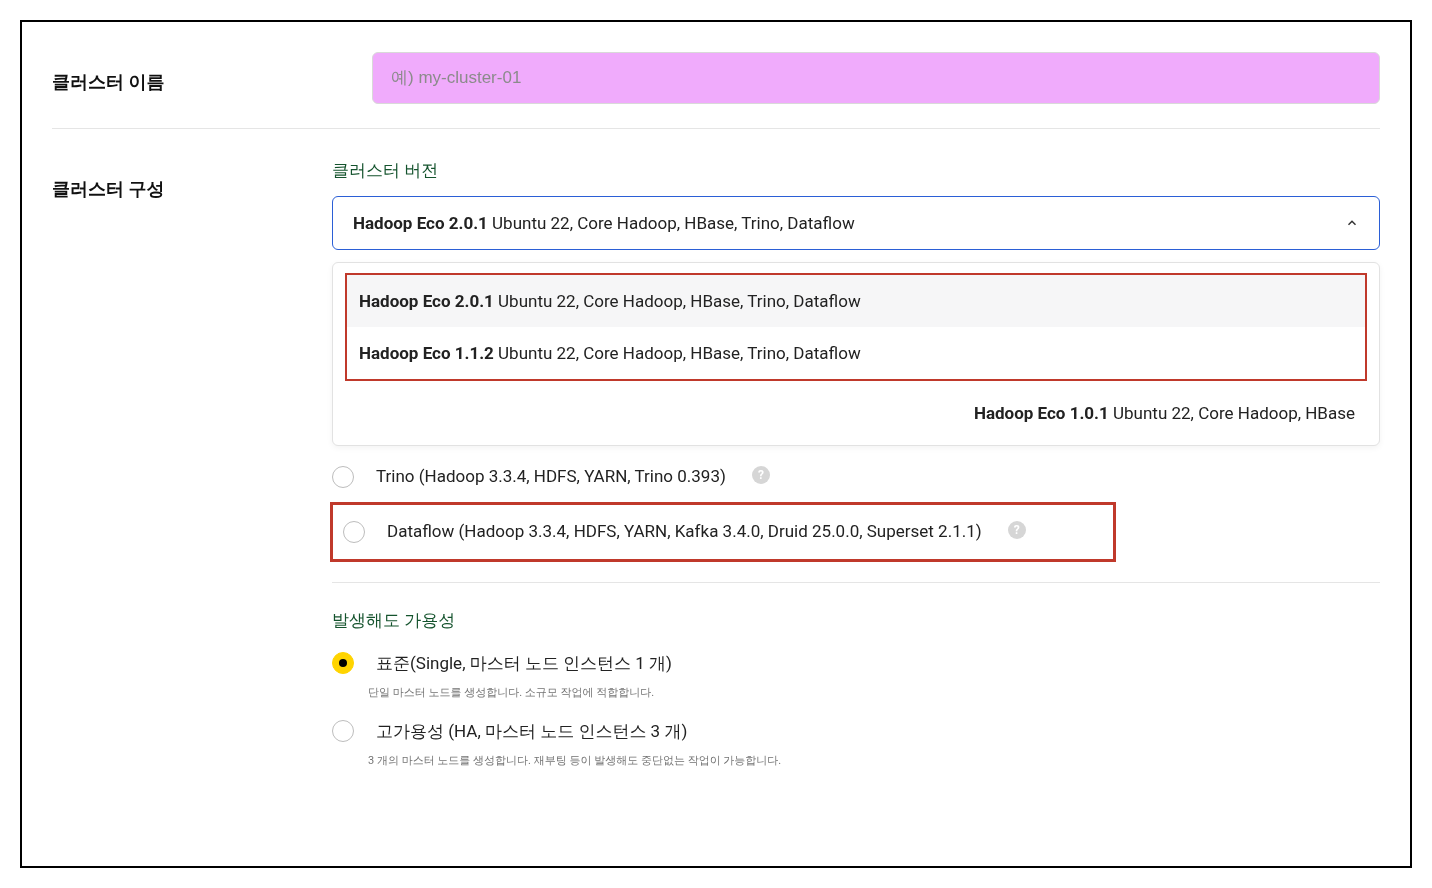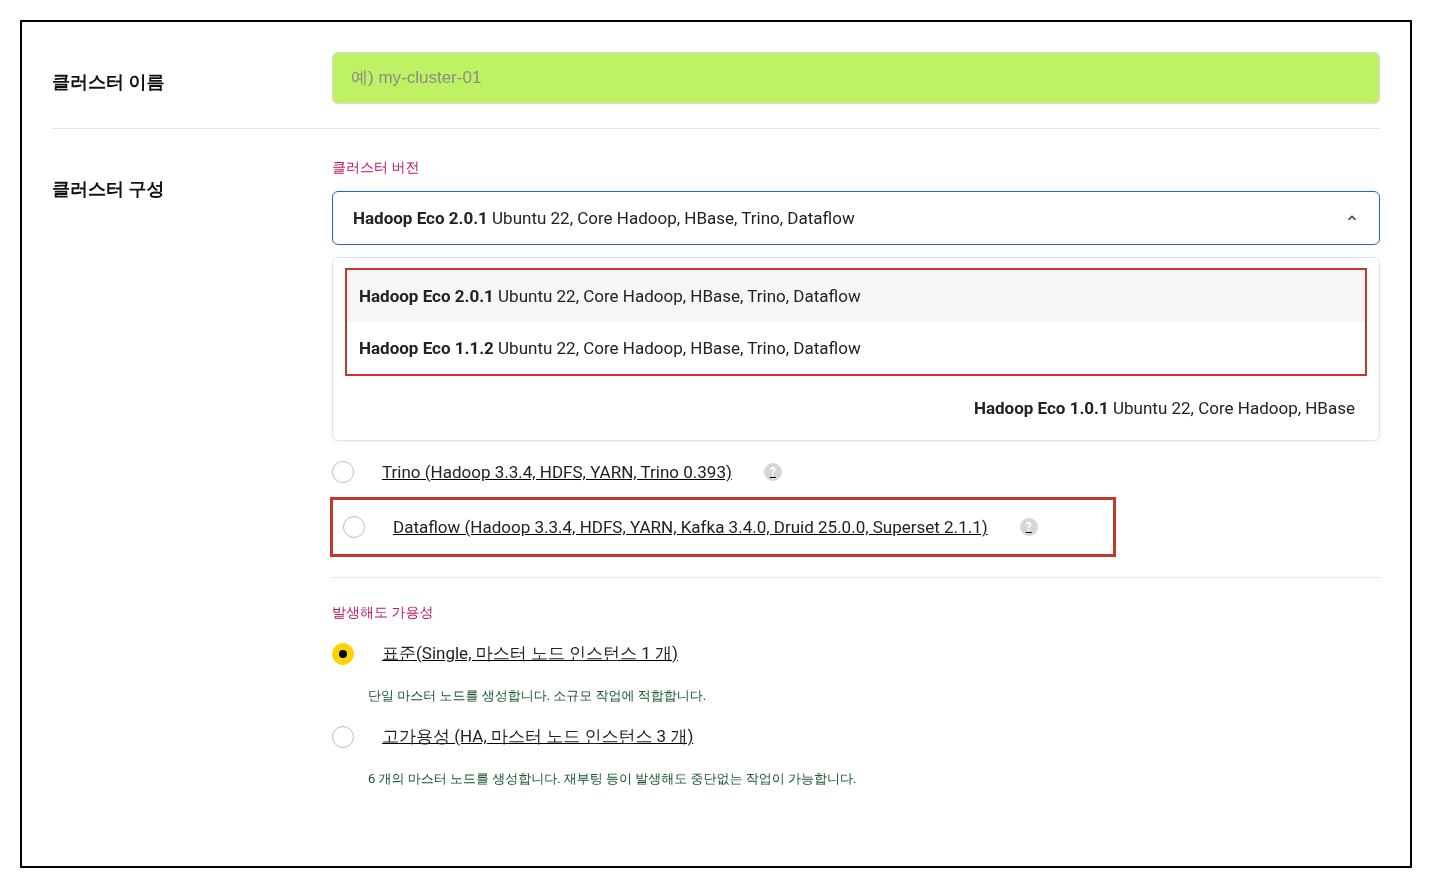--- a/index.html
+++ b/index.html
@@ -19,48 +19,49 @@
       height: 848px;
     }
     .form-row {
       display: flex;
       align-items: flex-start;
       padding-bottom: 24px;
     }
     .form-row.with-border {
       border-bottom: 1px solid #e5e5e5;
       margin-bottom: 30px;
+      gap: 40px;
     }
     .form-label-col {
       width: 280px;
       flex-shrink: 0;
       font-size: 18px;
       font-weight: 600;
       color: #111;
       padding-top: 18px;
     }
     .form-content-col {
       flex: 1;
     }
     .text-input {
       width: 100%;
       height: 52px;
       border: 1px solid #d9d9d9;
       border-radius: 6px;
-      background: #bef264;
+      background: #f0abfc;
       padding: 0 18px;
       font-size: 17px;
       color: #333;
     }
     .text-input::placeholder {
       color: #8b8b8b;
     }
     .sub-label {
-      font-size: 14px;
-      color: #be185d;
+      font-size: 17px;
+      color: #14532d;
       margin-bottom: 14px;
     }
     .dropdown-trigger {
       width: 100%;
       height: 54px;
       border: 1.5px solid #2b5fd6;
       border-radius: 6px;
       background: #fff;
       display: flex;
       align-items: center;
@@ -108,24 +109,22 @@
       color: #222;
       cursor: pointer;
       text-align: right;
     }
     .dropdown-option .bold,
     .dropdown-option-plain .bold {
       font-weight: 700;
     }
     .radio-row {
       display: flex;
-      align-items: center;
-      gap: 28px;
+      gap: 22px;
       padding: 6px 0;
-      text-decoration: underline;
     }
     .radio-row.with-highlight {
       border: 3px solid #c0392b;
       padding: 16px 10px;
       margin: 8px 0 14px -2px;
       width: 786px;
     }
     .radio-circle {
       width: 22px;
       height: 22px;
@@ -161,24 +160,24 @@
       display: inline-flex;
       align-items: center;
       justify-content: center;
       margin-left: 4px;
     }
     .divider {
       border-top: 1px solid #e5e5e5;
       margin: 20px 0 26px 0;
     }
     .radio-description {
-      font-size: 13px;
-      color: #14532d;
+      font-size: 11px;
+      color: #737373;
       margin-left: 36px;
-      margin-top: 16px;
+      margin-top: 4px;
       margin-bottom: 14px;
     }
   </style>
 </head>
 <body>
 
 <div class="container">
 
   <div class="form-row with-border">
     <div class="form-label-col">클러스터 이름</div>
@@ -237,18 +236,18 @@
             <div class="dot"></div>
           </div>
         <span class="radio-label">표준(Single, 마스터 노드 인스턴스 1 개)</span>
       </div>
       <div class="radio-description">단일 마스터 노드를 생성합니다. 소규모 작업에 적합합니다.</div>
 
       <div class="radio-row">
         <div class="radio-circle"></div>
         <span class="radio-label">고가용성 (HA, 마스터 노드 인스턴스 3 개)</span>
       </div>
-      <div class="radio-description">6 개의 마스터 노드를 생성합니다. 재부팅 등이 발생해도 중단없는 작업이 가능합니다.</div>
+      <div class="radio-description">3 개의 마스터 노드를 생성합니다. 재부팅 등이 발생해도 중단없는 작업이 가능합니다.</div>
 
     </div>
   </div>
 
 </div>
 
 </body></html>

